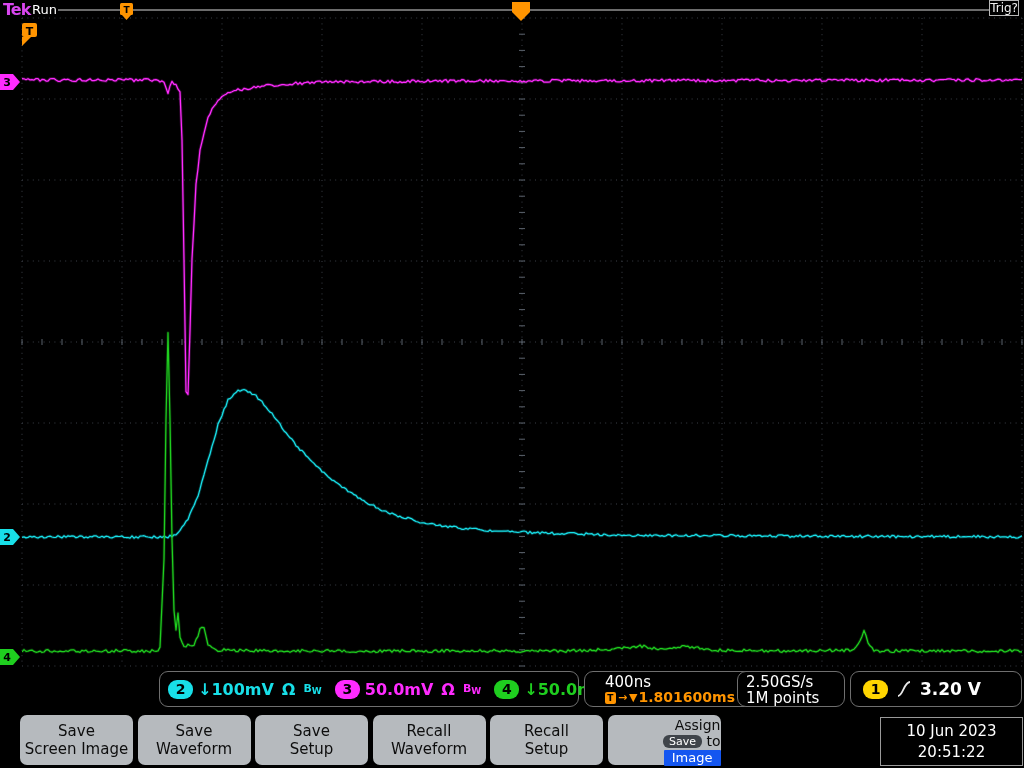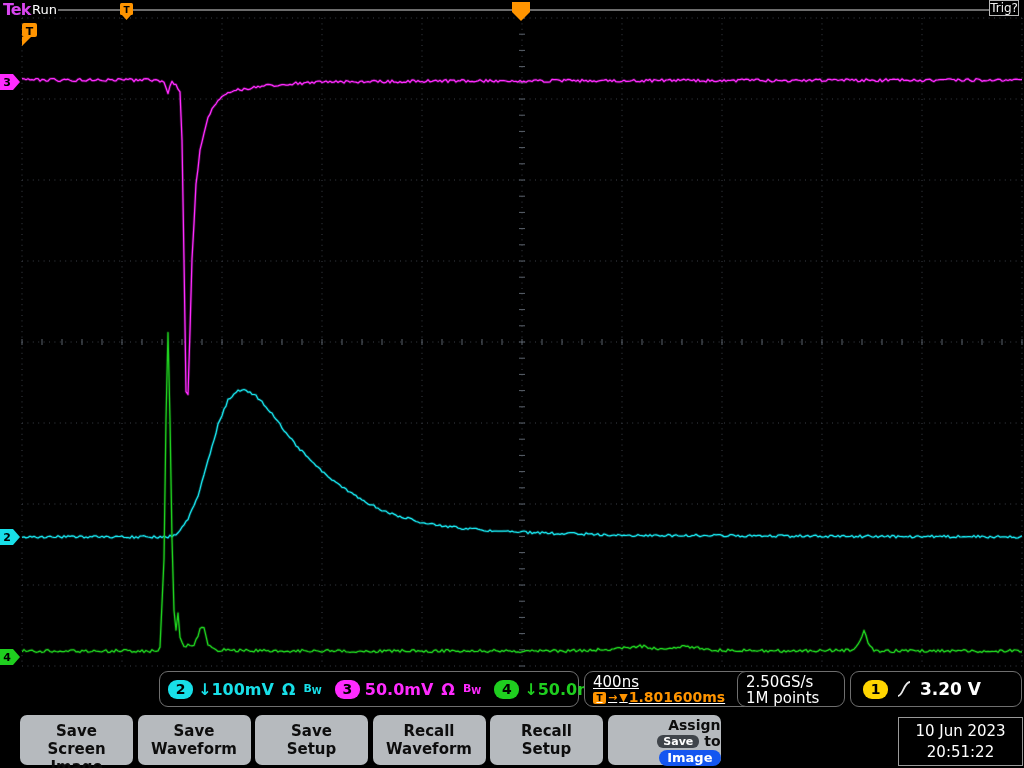--- a/index.html
+++ b/index.html
@@ -17,40 +17,40 @@
   .readouts{position:absolute;left:0;top:668px;width:1024px;height:46px;z-index:2;background:#000;}
   .rbox{position:absolute;top:3px;height:36px;background:#000;border:1px solid #6f6f6f;border-radius:9px;
         box-sizing:border-box;color:#fff;}
   .chbox{left:159px;width:420px;display:flex;align-items:center;padding:0 8px;}
   .chgrp{display:flex;align-items:center;gap:5px;font-size:16px;font-weight:bold;margin-right:13px;white-space:nowrap;}
   .chbadge{width:25px;height:19px;border-radius:9px;color:#000;font-size:14px;font-weight:bold;
            text-align:center;line-height:19px;flex:0 0 auto;}
   .ohm{margin-left:3px;}
   .bw{display:inline-block;font-size:11px;font-weight:bold;margin-left:3px;}
   .bw .w{font-size:9px;vertical-align:-2px;}
-  .timebox{left:584px;width:172px;padding:2px 8px;text-decoration:underline;}
+  .timebox{left:584px;width:172px;padding:2px 20px;}
   .tb{font-size:15px;line-height:16px;color:#fff;}
   .delay{font-size:14px;line-height:15px;color:#ff9400;display:flex;align-items:center;font-weight:bold;}
   .tsq{display:inline-block;width:13px;height:12px;background:#ff9400;color:#000;font-size:9px;font-weight:bold;
        text-align:center;line-height:12px;border-radius:2px;margin-right:1px;}
   .dmk{font-size:11px;margin:0 1px;}
   .acqbox{left:737px;width:108px;padding:2px 8px;font-size:15px;line-height:16px;}
   .trigbox{left:850px;width:172px;display:flex;align-items:center;gap:9px;padding:0 12px;font-size:17px;font-weight:bold;}
   .trigbadge{width:25px;height:19px;border-radius:9px;color:#000;font-size:14px;font-weight:bold;
              text-align:center;line-height:19px;flex:0 0 auto;}
   
   .menubar{position:absolute;left:20px;top:715px;display:flex;z-index:2;}
   .mbtn{width:113px;height:50px;margin-right:4.5px;background:#b6babe;border-radius:7px;color:#0d0d0d;
-        font-size:15px;font-weight:bold;text-align:center;padding-top:7px;box-sizing:border-box;line-height:18px;
+        font-size:15px;font-weight:normal;text-align:center;padding-top:7px;box-sizing:border-box;line-height:18px;
         cursor:pointer;}
   .mbtn.assign{padding-top:2px;line-height:16px;font-size:14px;text-align:right;}
   .savebadge{background:#3f444a;color:#fff;border-radius:6px;font-size:11px;padding:0 6px;display:inline-block;
              line-height:13px;vertical-align:1px;}
-  .assignhl{background:#1456f0;color:#fff;border-radius:8px;font-size:13px;padding:0 8px;display:inline-block;line-height:16px;}
-  .dtbox{position:absolute;right:1px;top:717px;width:125px;height:49px;border:1px solid #9a9a9a;background:#000;
+  .assignhl{background:#1456f0;color:#fff;border-radius:1px;font-size:13px;padding:0 8px;display:inline-block;line-height:16px;}
+  .dtbox{position:absolute;right:1px;top:717px;width:143px;height:49px;border:1px solid #9a9a9a;background:#000;
          color:#fff;text-align:center;font-size:15px;line-height:21px;padding-top:3px;box-sizing:border-box;z-index:2;}
 </style>
 </head>
 <body>
 
 <div id="screen">
 
   <svg id="scope" width="1024" height="768">
       <g>
         <line x1="22" y1="18" x2="22" y2="666" stroke="#3a3f47" stroke-width="1" stroke-dasharray="1 4.4"></line>

